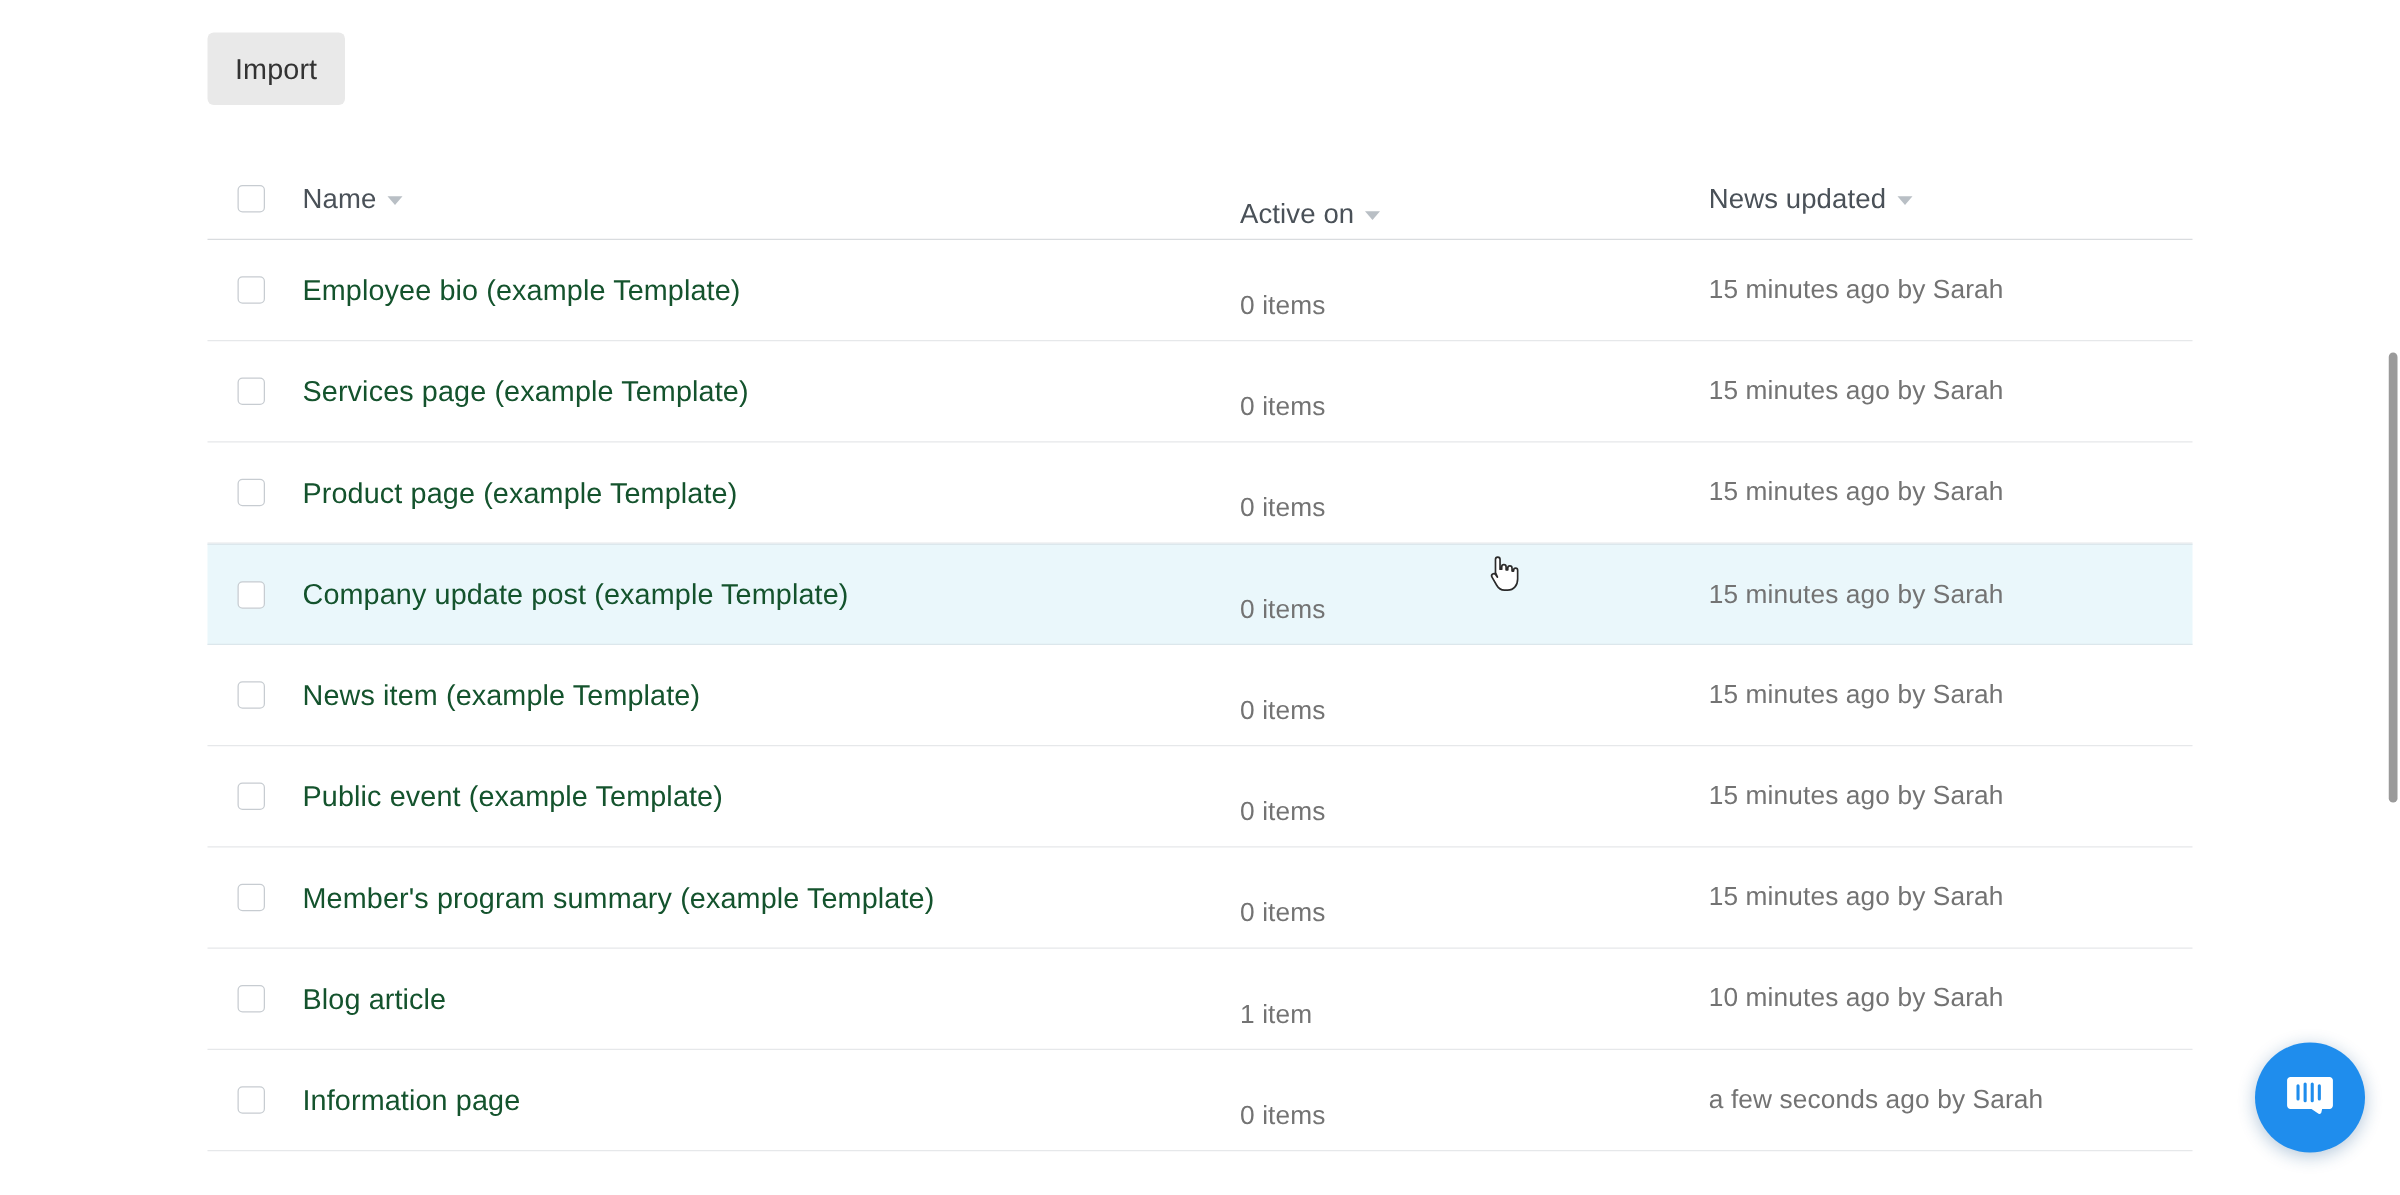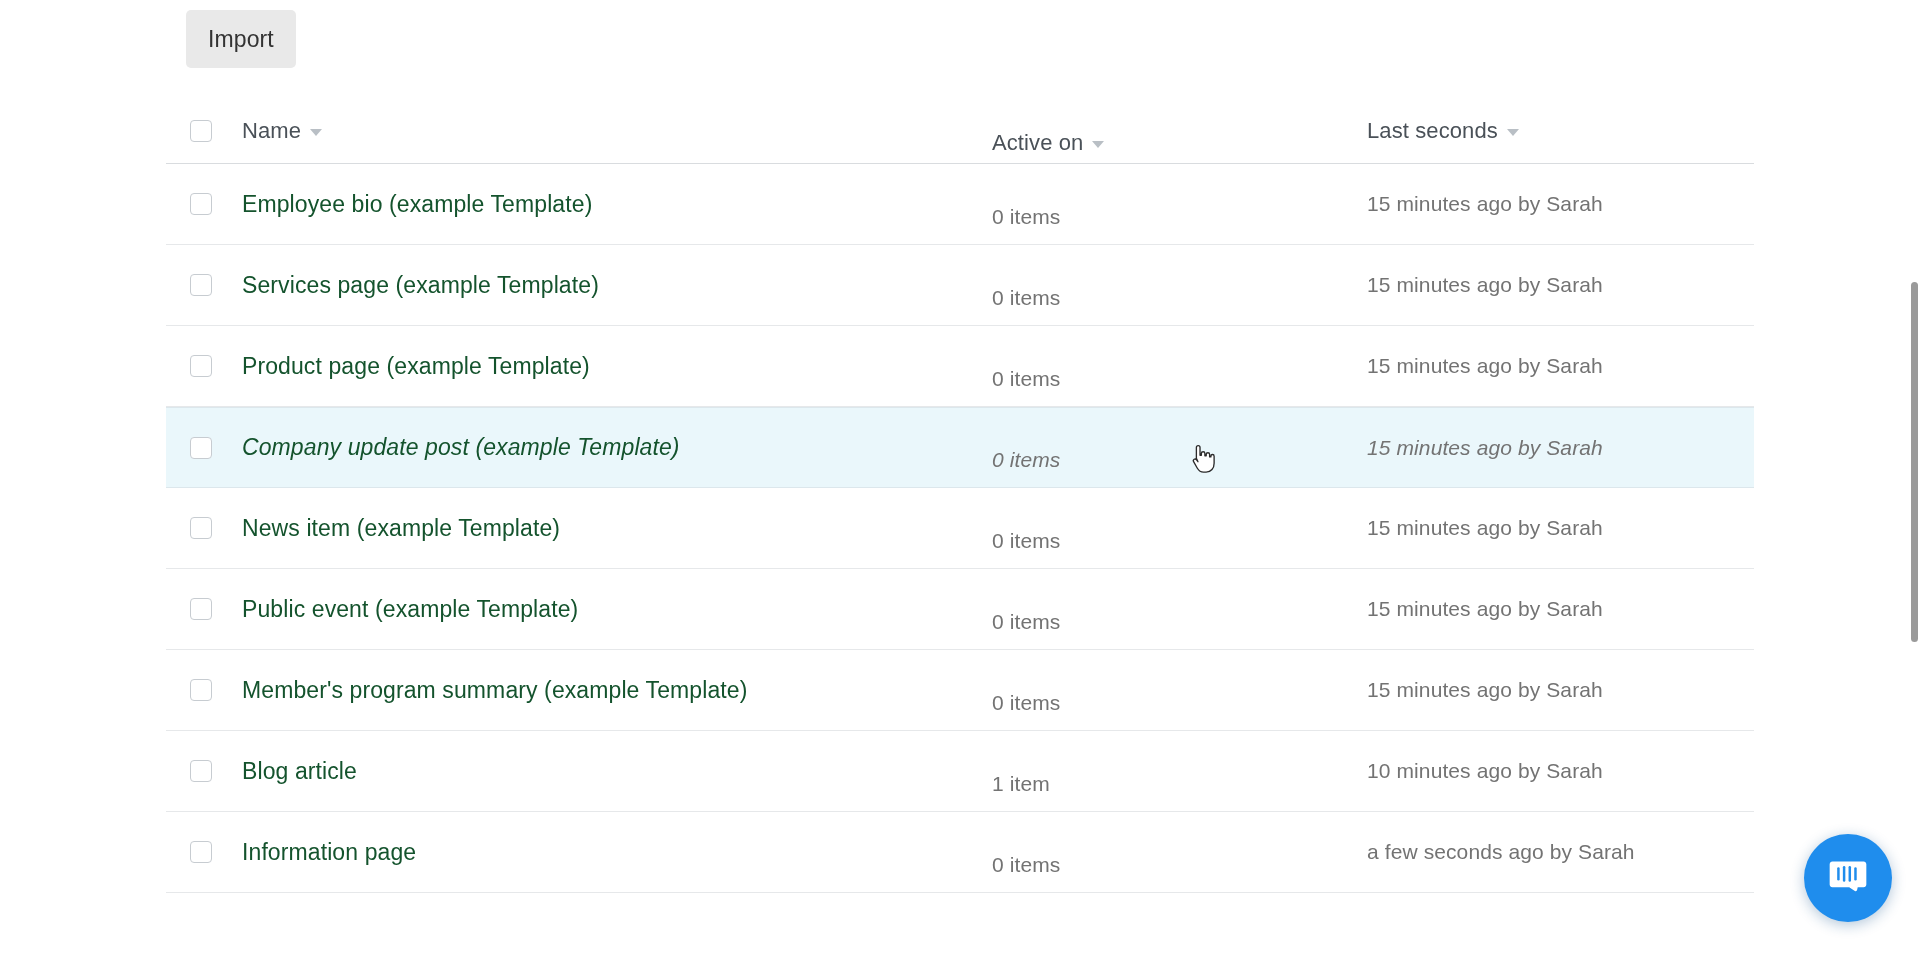--- a/index.html
+++ b/index.html
@@ -20,43 +20,42 @@
     width: 1920px;
     height: 956px;
     background: #ffffff;
     box-sizing: border-box;
   }
 
   
   .toolbar {
     position: absolute;
     left: 166px;
-    top: 10px;
+    top: 26px;
     display: flex;
-    margin-left: 20px;
   }
   .import-button {
     background: #e9e9e9;
     border: none;
     border-radius: 5px;
     color: #333333;
     font-size: 23px;
     font-family: "Liberation Sans", sans-serif;
     padding: 0 22px;
     height: 58px;
     line-height: 58px;
     cursor: pointer;
     letter-spacing: 0.1px;
   }
 
   
   .table {
     position: absolute;
     left: 166px;
-    top: 98px;
+    top: 126px;
     width: 1588px;
   }
 
   .row {
     display: flex;
     align-items: center;
     box-sizing: border-box;
     border-bottom: 1px solid #e6e8ea;
     position: relative;
   }
@@ -66,21 +65,20 @@
     border-bottom: 1px solid #d9dcdf;
   }
 
   .body-row {
     height: 81px;
   }
   .body-row.hovered {
     background: #eaf7fb;
     border-top: 1px solid #dce7ec;
     border-bottom: 1px solid #dce7ec;
-    font-style: italic;
   }
 
   .cell-check {
     width: 76px;
     flex: 0 0 76px;
     display: flex;
     align-items: center;
     padding-left: 24px;
     box-sizing: border-box;
   }
@@ -215,21 +213,21 @@
         </span>
       </div>
       <div class="cell-active">
         <span class="th">
           <span>Active on</span>
           <span class="caret"></span>
         </span>
       </div>
       <div class="cell-updated">
         <span class="th">
-          <span>Last seconds</span>
+          <span>News updated</span>
           <span class="caret"></span>
         </span>
       </div>
     </div>
 
     <div id="table-body">
         <div class="row body-row">
           <div class="cell-check">
             <span class="checkbox"></span>
           </div>

